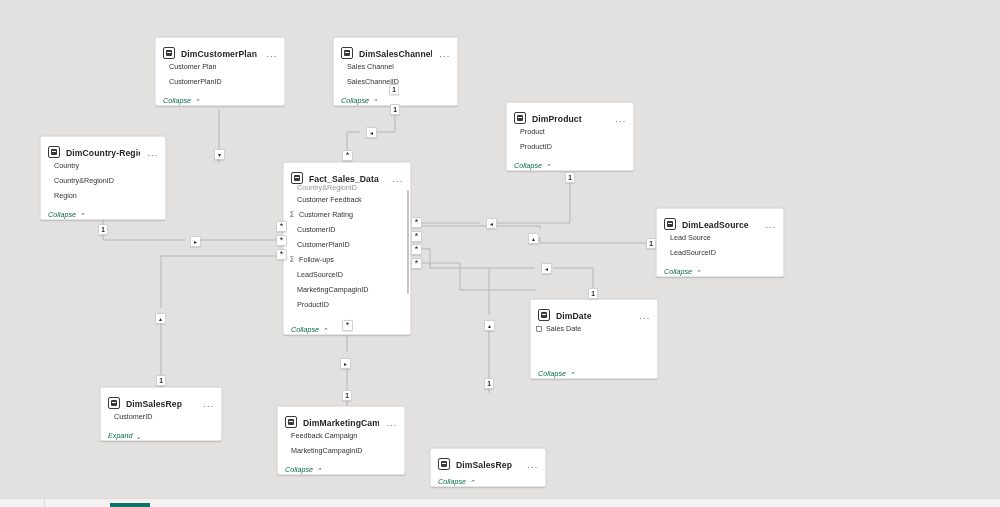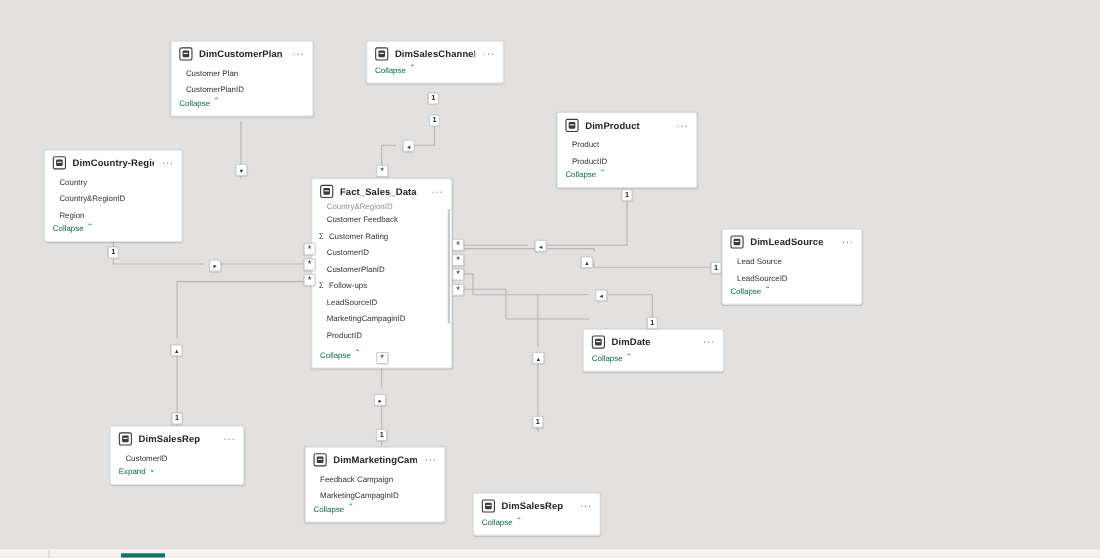--- a/index.html
+++ b/index.html
@@ -28,21 +28,21 @@
     position: absolute;
     background: #ffffff;
     border: 1px solid #e6e6e6;
     border-radius: 2px;
     box-shadow: 0 0.6px 1.8px rgba(0,0,0,0.10), 0 0.3px 0.9px rgba(0,0,0,0.07);
     overflow: hidden;
     z-index: 5;
   }
   .tbl-head {
     display: flex;
-    align-items: center;
+    align-items: flex-end;
     height: 21px;
     padding: 0 6px 0 7px;
     gap: 6px;
   }
   .tbl-ico {
     width: 12px; height: 12px;
     border: 1.2px solid #3b3a39;
     border-radius: 2px;
     display: flex; align-items: center; justify-content: center;
     flex: 0 0 auto;
@@ -110,25 +110,26 @@
     flex: 0 0 auto;
   }
   .fld .calico::before {
     content: "";
     position: absolute; left: -1px; right: -1px; top: -1px;
     height: 1.6px; background: #8a8886;
   }
   .tbl-foot {
     height: 16px;
     display: flex;
-    align-items: flex-start;
+    align-items: flex-end;
     padding-left: 7px;
     gap: 3px;
     font-size: 7.2px;
     color: #0b6a51;
+    font-style: italic;
   }
   .chev {
     display: inline-block;
     font-size: 7px;
     line-height: 1;
     color: #0b6a51;
   }
   .fldscroll {
     position: absolute;
     right: 1px;
@@ -241,20 +242,28 @@
         </div>
       </div>
       <div class="tbl" style="left: 333px; top: 37px; width: 125px;">
         <div class="tbl-head">
           <div class="tbl-ico">
             <i></i>
           </div>
           <div class="tbl-title">DimSalesChannel</div>
           <div class="ellipsis-btn">···</div>
         </div>
+        <div class="tbl-body">
+          <div class="fld">
+            <span>Sales Channel</span>
+          </div>
+          <div class="fld">
+            <span>SalesChannelID</span>
+          </div>
+        </div>
         <div class="tbl-foot">
           <span>Collapse</span>
           <span class="chev">⌃</span>
         </div>
       </div>
       <div class="tbl" style="left: 506px; top: 102px; width: 128px;">
         <div class="tbl-head">
           <div class="tbl-ico">
             <i></i>
           </div>
@@ -367,20 +376,26 @@
           <span class="chev">⌃</span>
         </div>
       </div>
       <div class="tbl" style="left: 530px; top: 299px; width: 128px;">
         <div class="tbl-head">
           <div class="tbl-ico">
             <i></i>
           </div>
           <div class="tbl-title">DimDate</div>
           <div class="ellipsis-btn">···</div>
+        </div>
+        <div class="tbl-body" style="height: 41px;">
+          <div class="fld">
+            <span class="calico"></span>
+            <span>Sales Date</span>
+          </div>
         </div>
         <div class="tbl-foot">
           <span>Collapse</span>
           <span class="chev">⌃</span>
         </div>
       </div>
       <div class="tbl" style="left: 100px; top: 387px; width: 122px;">
         <div class="tbl-head">
           <div class="tbl-ico">
             <i></i>

